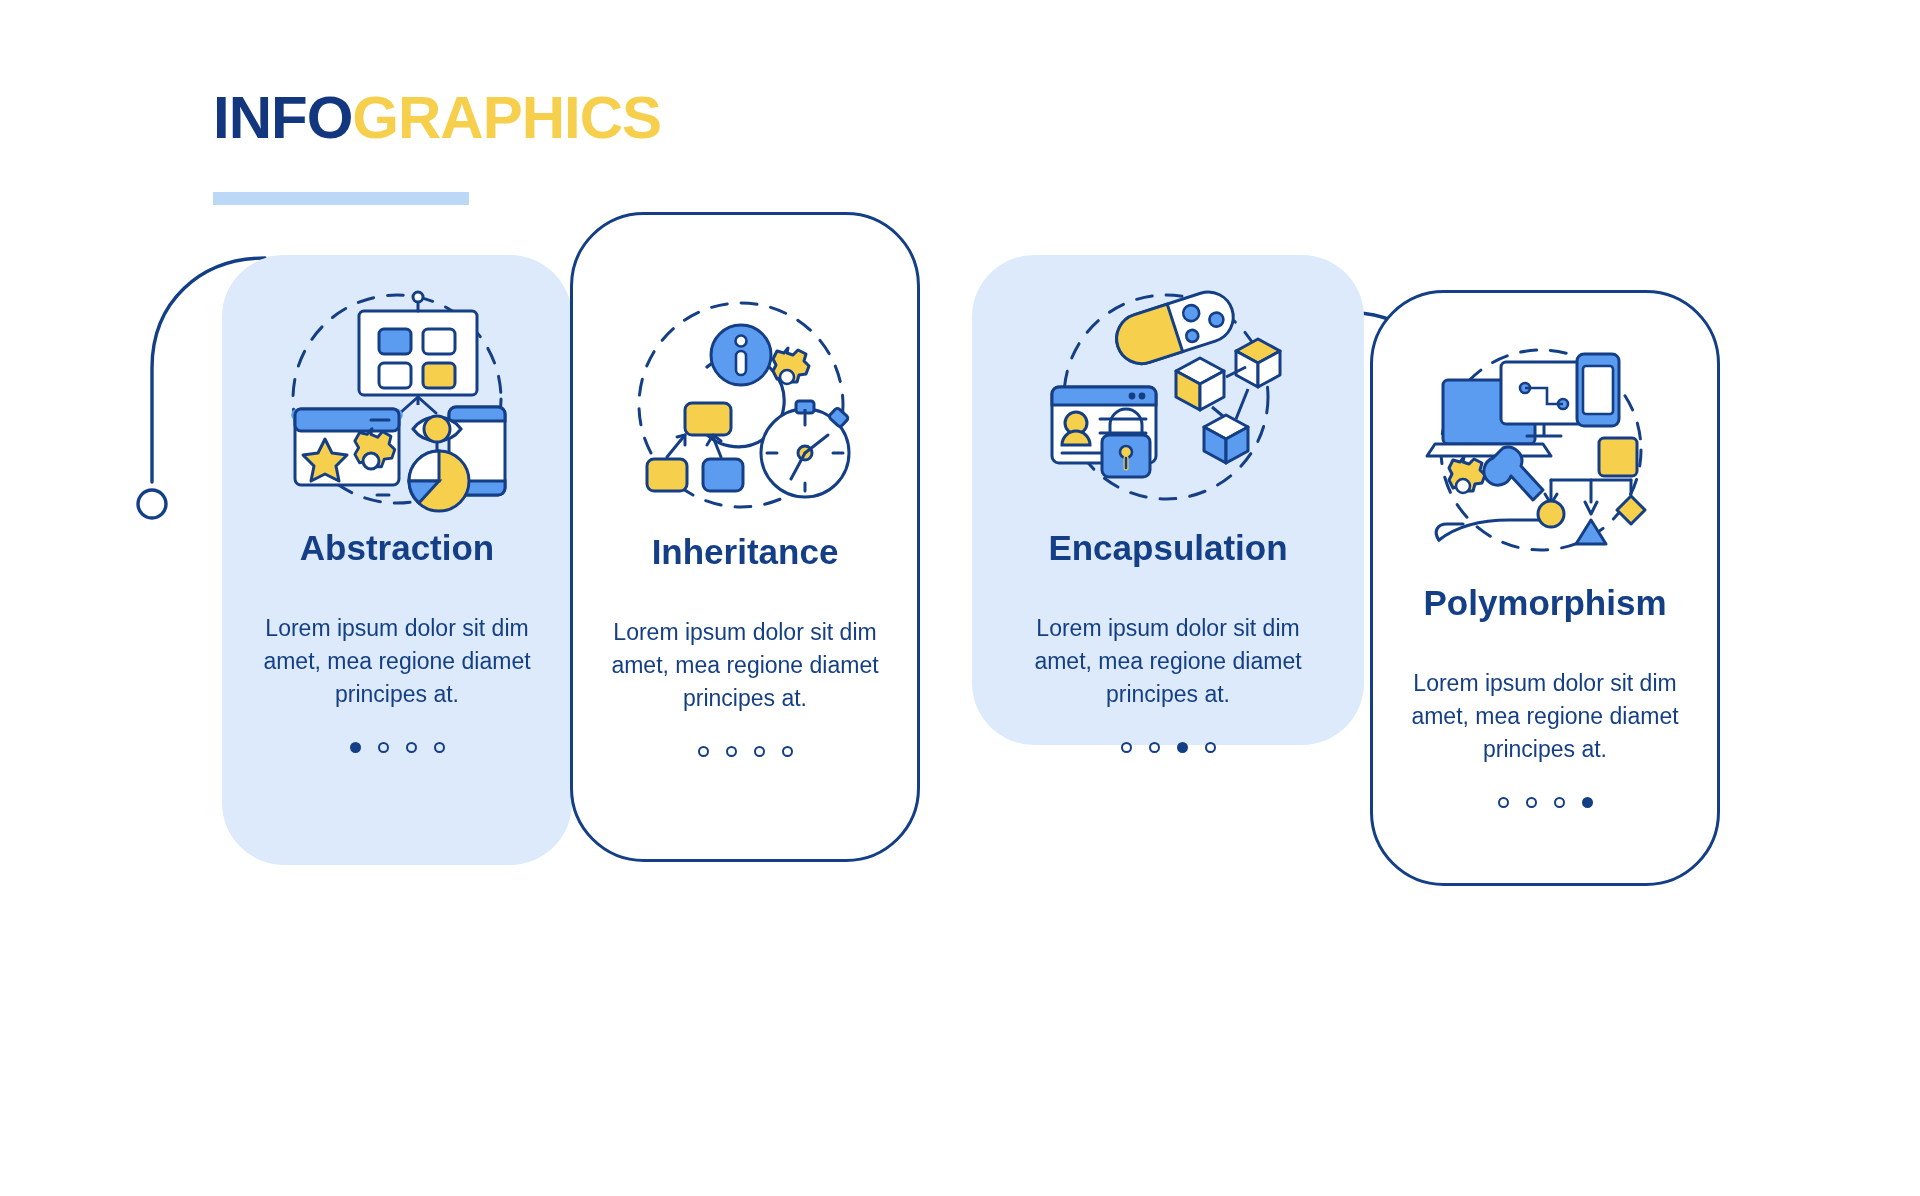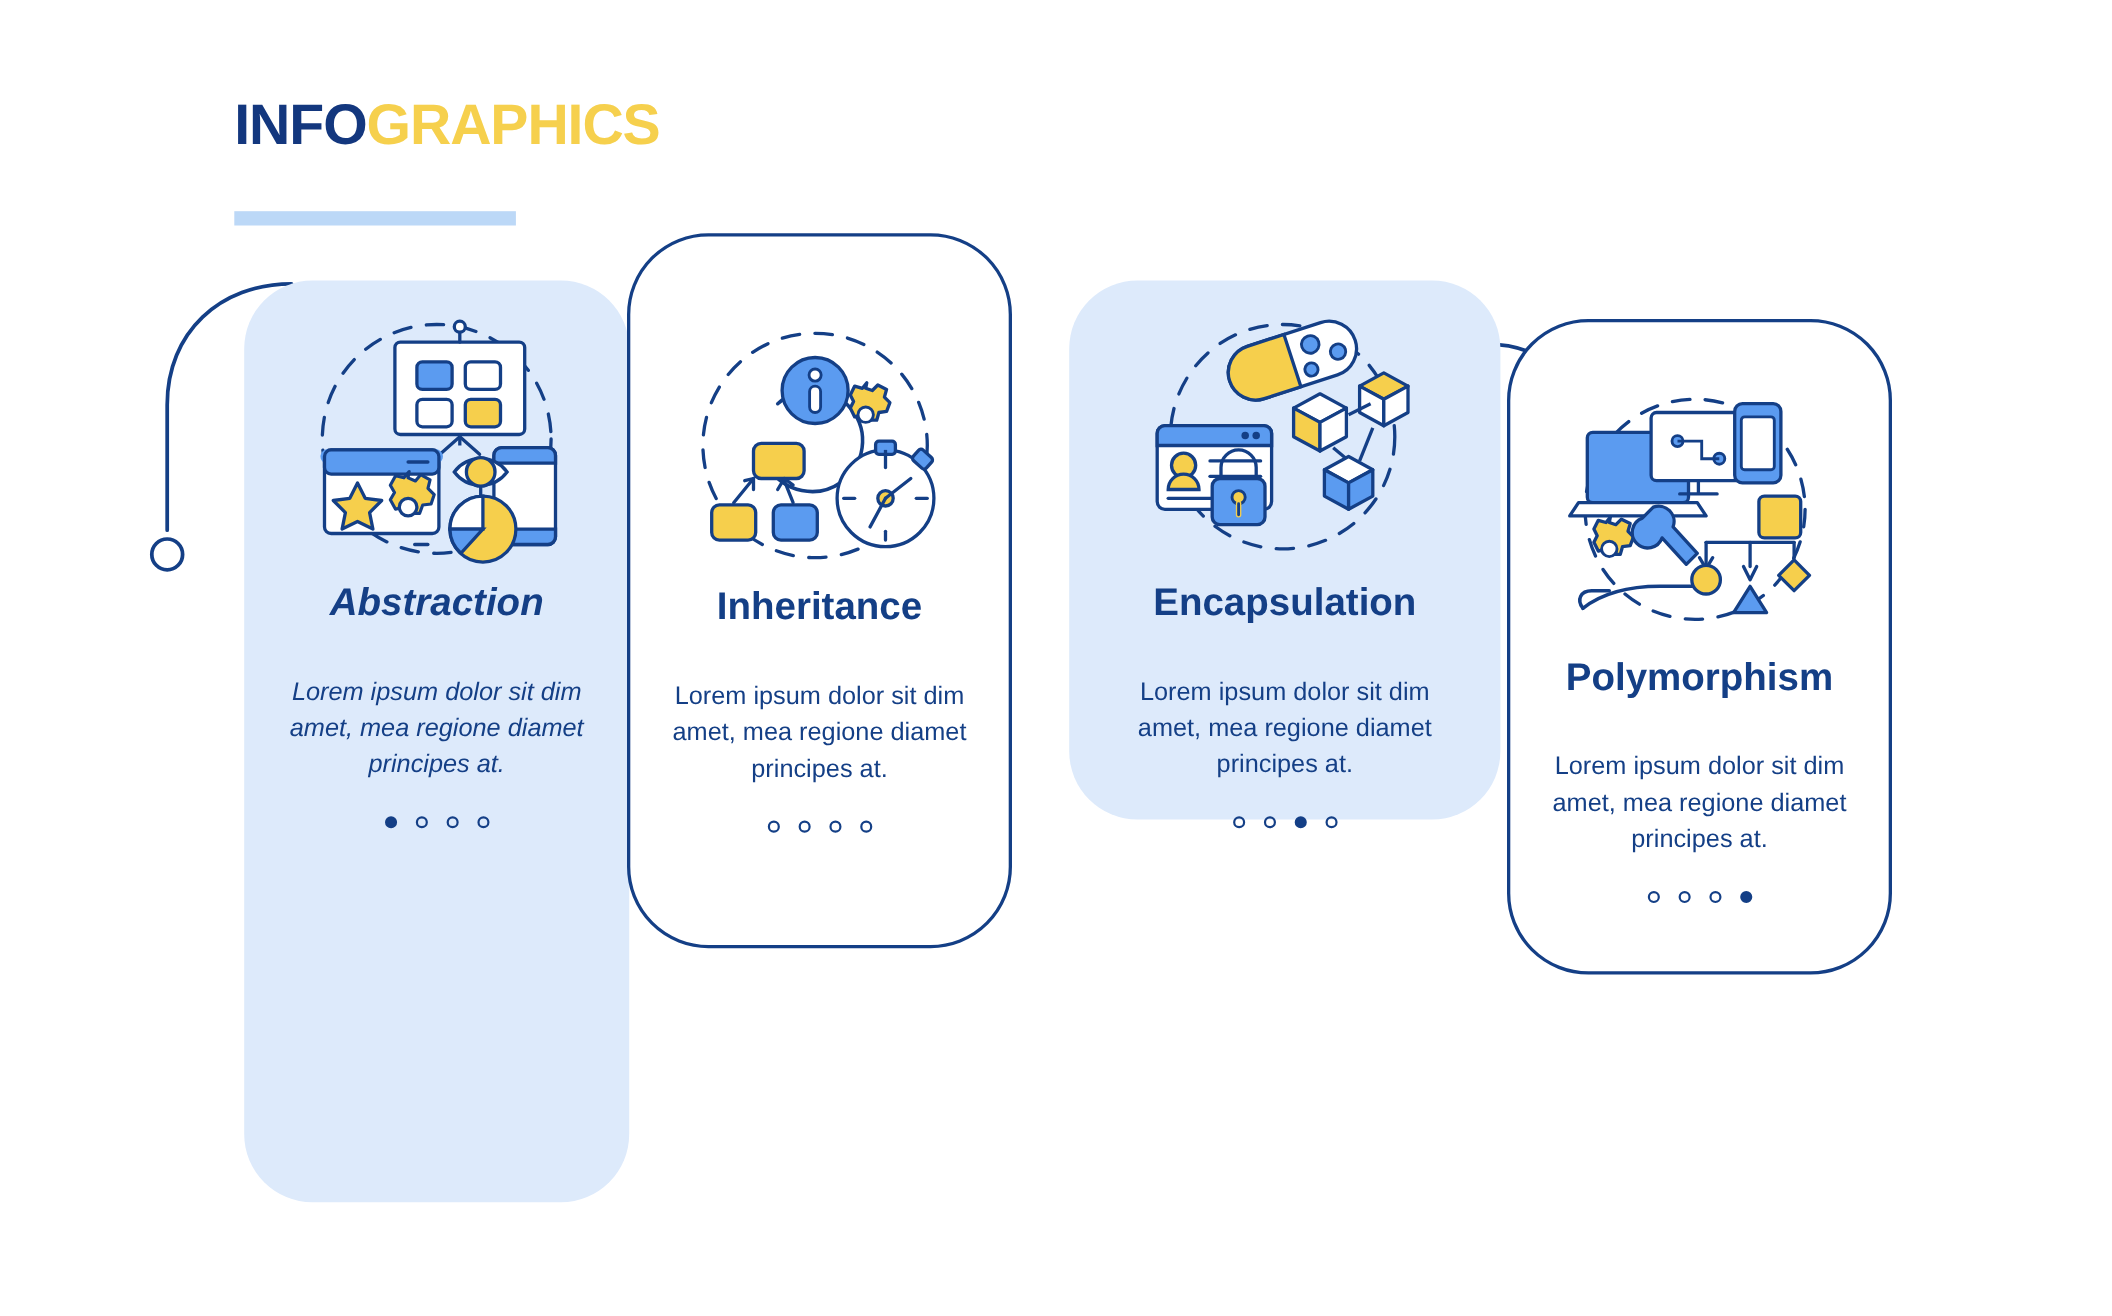--- a/index.html
+++ b/index.html
@@ -5,21 +5,21 @@
   html,body{margin:0;padding:0;}
   body{
     width:1920px;height:1196px;background:#ffffff;
     font-family:"Liberation Sans",sans-serif;
     overflow:hidden;position:relative;
   }
   .stage{position:absolute;left:0;top:0;width:1920px;height:1196px;}
 
   
   .title-wrap{position:absolute;left:213px;top:88px;}
-  .title{font-size:52px;font-weight:700;letter-spacing:-1px;line-height:1;white-space:nowrap;}
+  .title{font-size:60px;font-weight:700;letter-spacing:-1px;line-height:1;white-space:nowrap;}
   .title .t1{color:#13377e;}
   .title .t2{color:#f6d04d;}
   .title-underline{position:absolute;left:213px;top:192px;width:256px;height:13px;background:#bcd8f7;}
 
   
   .card{position:absolute;box-sizing:border-box;}
   .card.filled{background:#ddeafb;border-radius:62px;}
   .card.outline{background:#ffffff;border:3px solid #143f86;border-radius:74px;}
 
   .card-inner{position:absolute;left:0;top:0;width:100%;height:100%;
@@ -63,21 +63,21 @@
     </svg>
   </div>
 
   <div class="conn" style="left:1345px;top:305px;">
     <svg width="160" height="300" viewBox="0 0 160 300">
       <path d="M10 8 C 62 8, 110 52, 110 118 L110 170" fill="none" stroke="#143f86" stroke-width="3.4" stroke-linecap="round"></path>
       <circle cx="110" cy="190" r="14" fill="#ffffff" stroke="#143f86" stroke-width="3.4"></circle>
     </svg>
   </div>
 
-  <div class="card filled" style="left:222px;top:255px;width:350px;height:838px;font-style:italic;">
+  <div class="card filled" style="left:222px;top:255px;width:350px;height:610px;">
     <div class="card-inner">
       <div class="art">
         <svg width="260" height="230" viewBox="0 0 260 230">
 
           <circle cx="130" cy="110" r="104" fill="none" stroke="#143f86" stroke-width="3" stroke-dasharray="16 14" stroke-linecap="round"></circle>
 
           <rect x="92" y="22" width="118" height="84" rx="5" fill="#ffffff" stroke="#143f86" stroke-width="3"></rect>
           <rect x="112" y="40" width="32" height="25" rx="5" fill="#5b9bf0" stroke="#143f86" stroke-width="3"></rect>
           <rect x="156" y="40" width="32" height="25" rx="5" fill="#ffffff" stroke="#143f86" stroke-width="3"></rect>
           <rect x="112" y="74" width="32" height="25" rx="5" fill="#ffffff" stroke="#143f86" stroke-width="3"></rect>
@@ -225,21 +225,21 @@
       <div class="dots">
         <span class="dot"></span>
         <span class="dot"></span>
         <span class="dot on"></span>
         <span class="dot"></span>
       </div>
     </div>
   </div>
 
   <div class="card outline" style="left:1370px;top:290px;width:350px;height:596px;">
-    <div class="card-inner" style="justify-content:flex-start;padding-top:64px;">
+    <div class="card-inner" style="justify-content:flex-start;padding-top:51px;">
       <div class="art" style="margin-top:0;">
         <svg width="260" height="230" viewBox="0 0 260 230">
           <circle cx="126" cy="106" r="100" fill="none" stroke="#143f86" stroke-width="3" stroke-dasharray="16 14" stroke-linecap="round"></circle>
 
           <rect x="28" y="36" width="92" height="64" rx="5" fill="#5b9bf0" stroke="#143f86" stroke-width="3"></rect>
           <path d="M20 100 h108 l8 12 h-124z" fill="#ffffff" stroke="#143f86" stroke-width="3" stroke-linejoin="round"></path>
 
           <rect x="86" y="18" width="86" height="62" rx="5" fill="#ffffff" stroke="#143f86" stroke-width="3"></rect>
           <line x1="129" y1="80" x2="129" y2="92" stroke="#143f86" stroke-width="3"></line>
           <line x1="112" y1="92" x2="146" y2="92" stroke="#143f86" stroke-width="3" stroke-linecap="round"></line>

